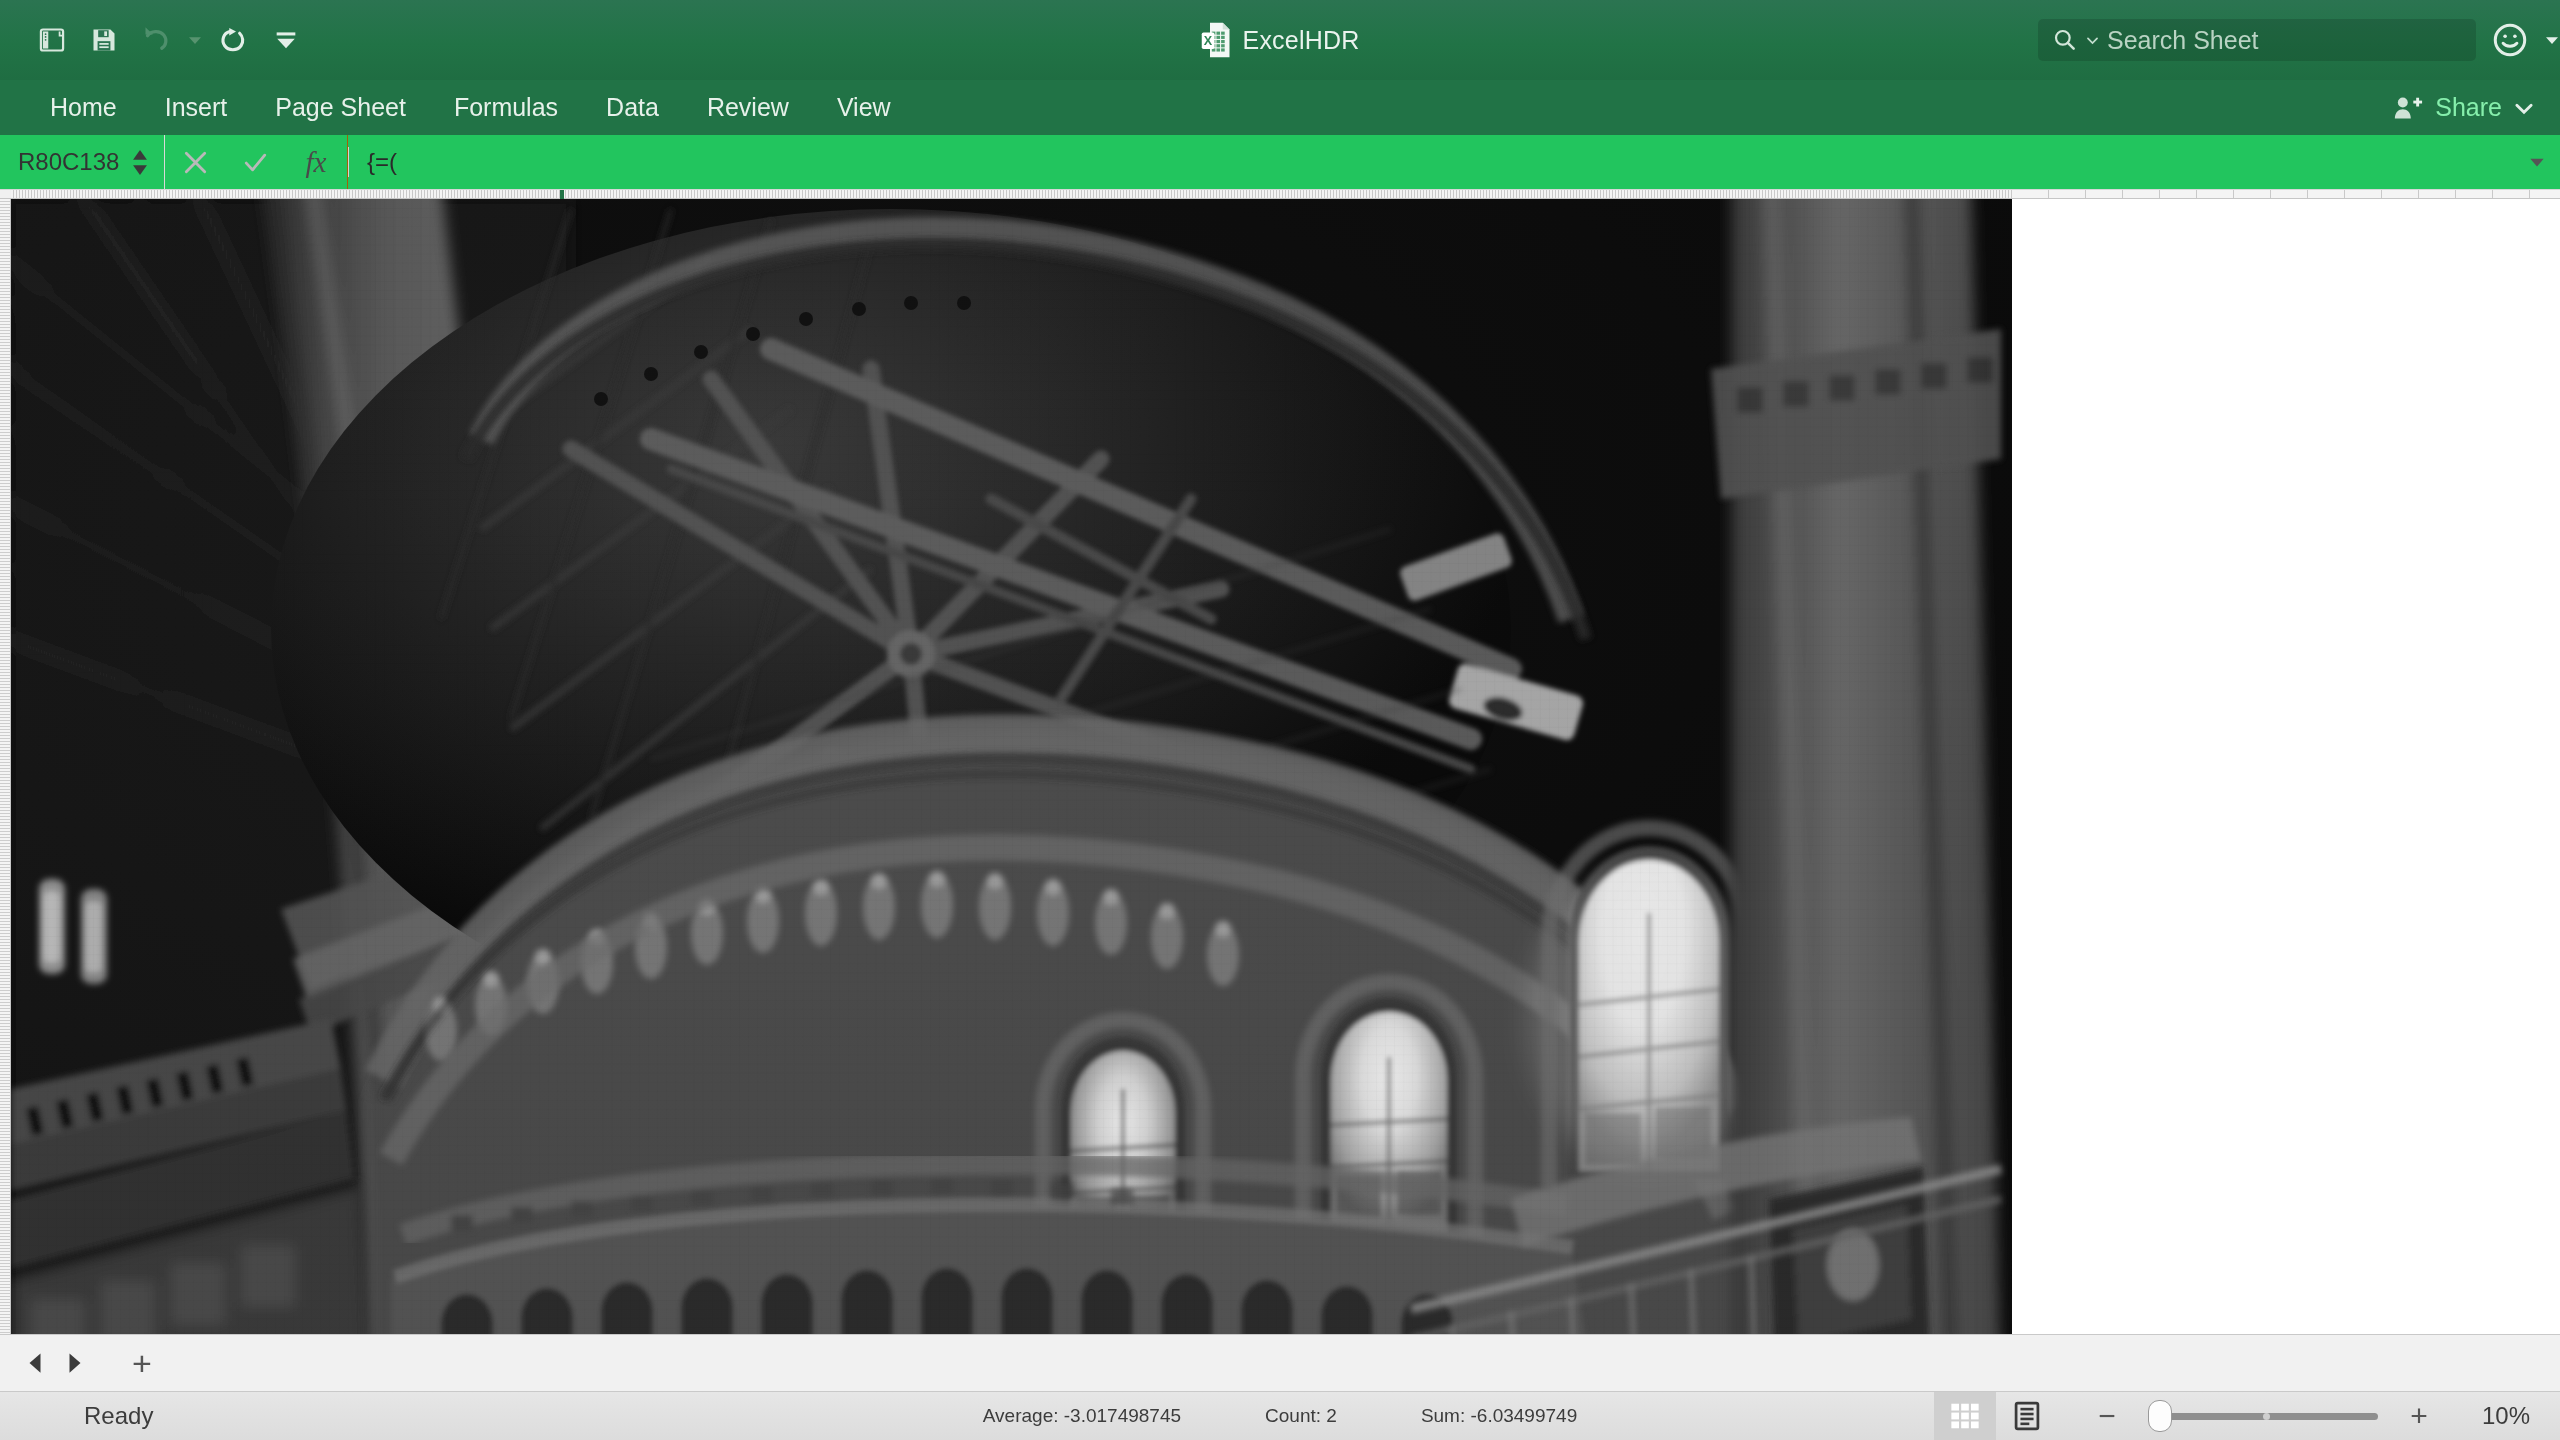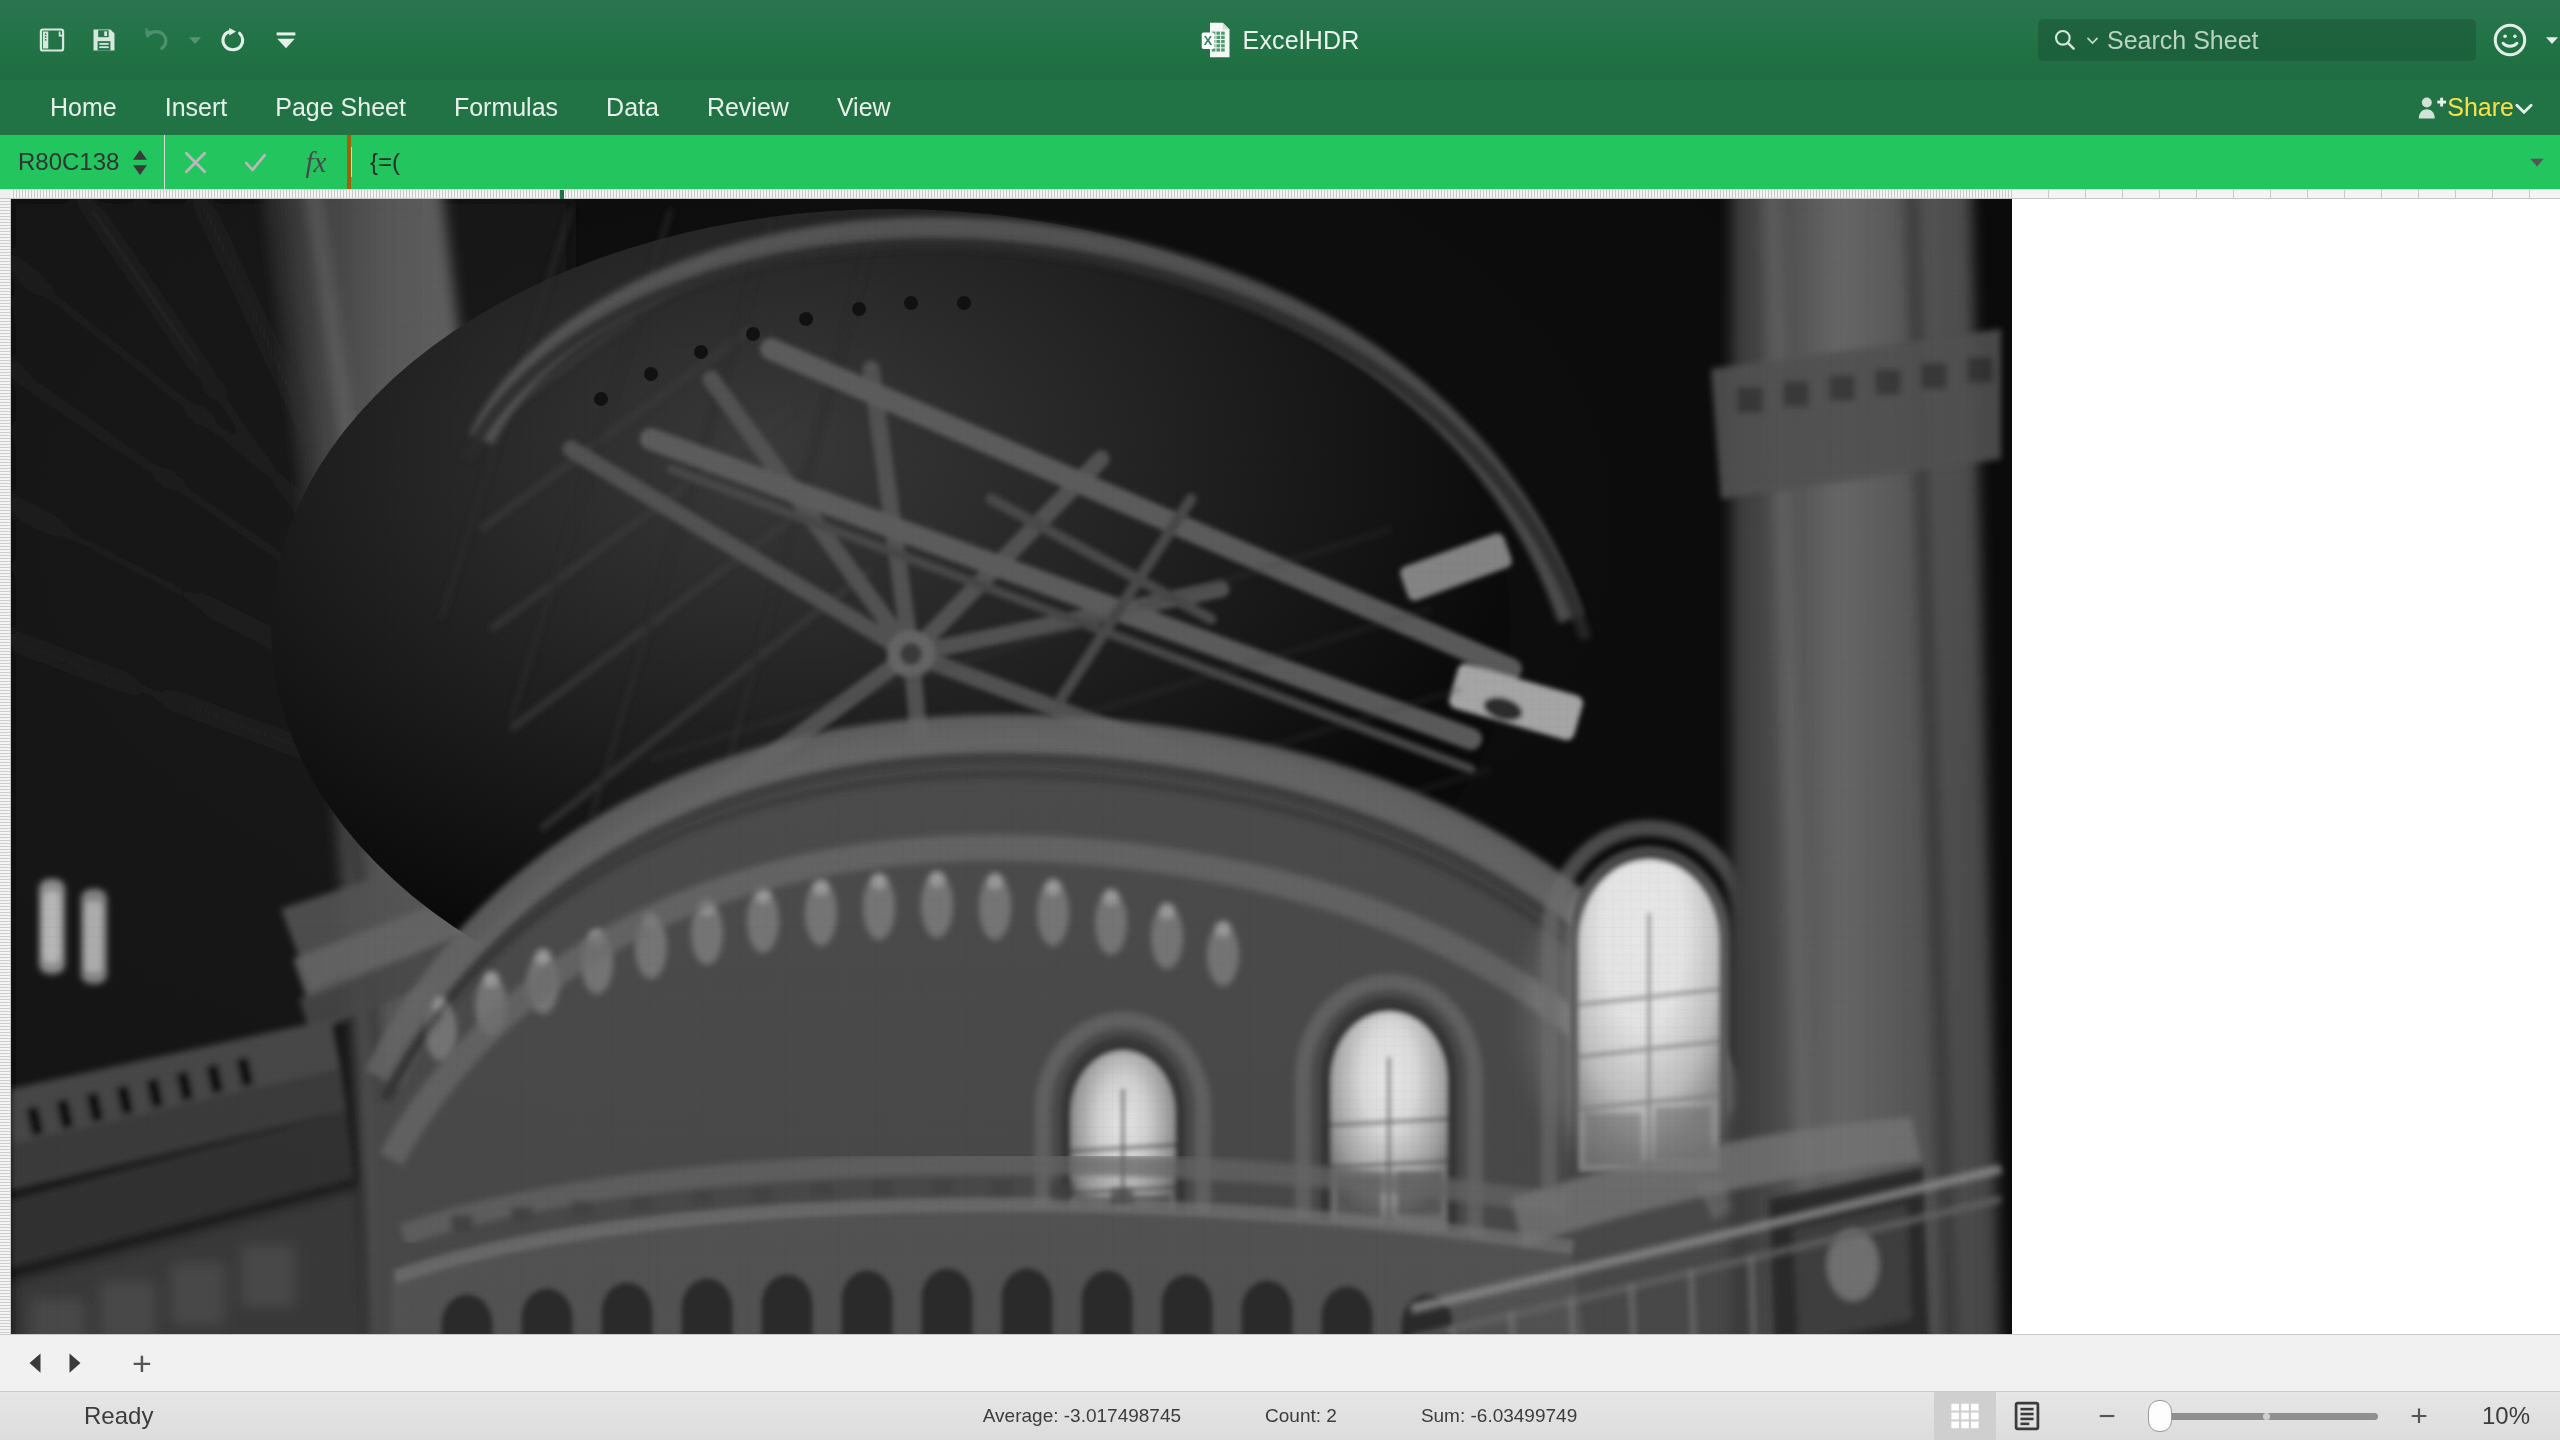--- a/index.html
+++ b/index.html
@@ -73,43 +73,43 @@
   }
   .ribbon-tabs { display: flex; align-items: center; padding-left: 26px; gap: 0; }
   .rtab {
     color: #e7f1ea; font-size: 25px;
     padding: 0 24px; height: 55px;
     display: flex; align-items: center;
     white-space: nowrap;
   }
   .share {
     position: absolute; right: 26px; top: 0; height: 55px;
-    display: flex; align-items: center; gap: 0;
-    color: #fde047; font-size: 25px;
+    display: flex; align-items: center; gap: 12px;
+    color: #86efac; font-size: 25px;
   }
 
   
   .fbar {
     height: 54px; flex: 0 0 54px;
     background: #22c55e;
     display: flex; align-items: stretch;
     border-bottom: 1px solid #d7d7d7;
   }
   .namebox {
     width: 165px; flex: 0 0 165px;
     display: flex; align-items: center;
     border-right: 1px solid #d9d9d9;
     padding-left: 18px; box-sizing: border-box;
     gap: 10px;
   }
   .namebox-text { font-size: 24px; color: #333; flex: 1; }
   .spin { display: flex; flex-direction: column; gap: 3px; padding-right: 16px; }
   .fbar-btns {
     display: flex; align-items: center; gap: 0;
-    border-right: 4px solid #a16207;
+    border-right: 1px solid #a16207;
   }
   .fbtn { width: 60px; height: 54px; display: flex; align-items: center; justify-content: center; }
   .fx { width: 62px; height: 54px; display:flex; align-items:center; justify-content:center;
         font-style: italic; font-family:"Liberation Serif", serif; font-size: 29px; color:#4a4a4a; }
   .fsep { width:1px; height:30px; background:#d5d5d5; align-self:center; }
   .finput {
     flex: 1; display: flex; align-items: center;
     padding-left: 18px; font-size: 24px; color: #2a2a2a;
   }
   .fdrop { width: 46px; display:flex; align-items:center; justify-content:center; }

